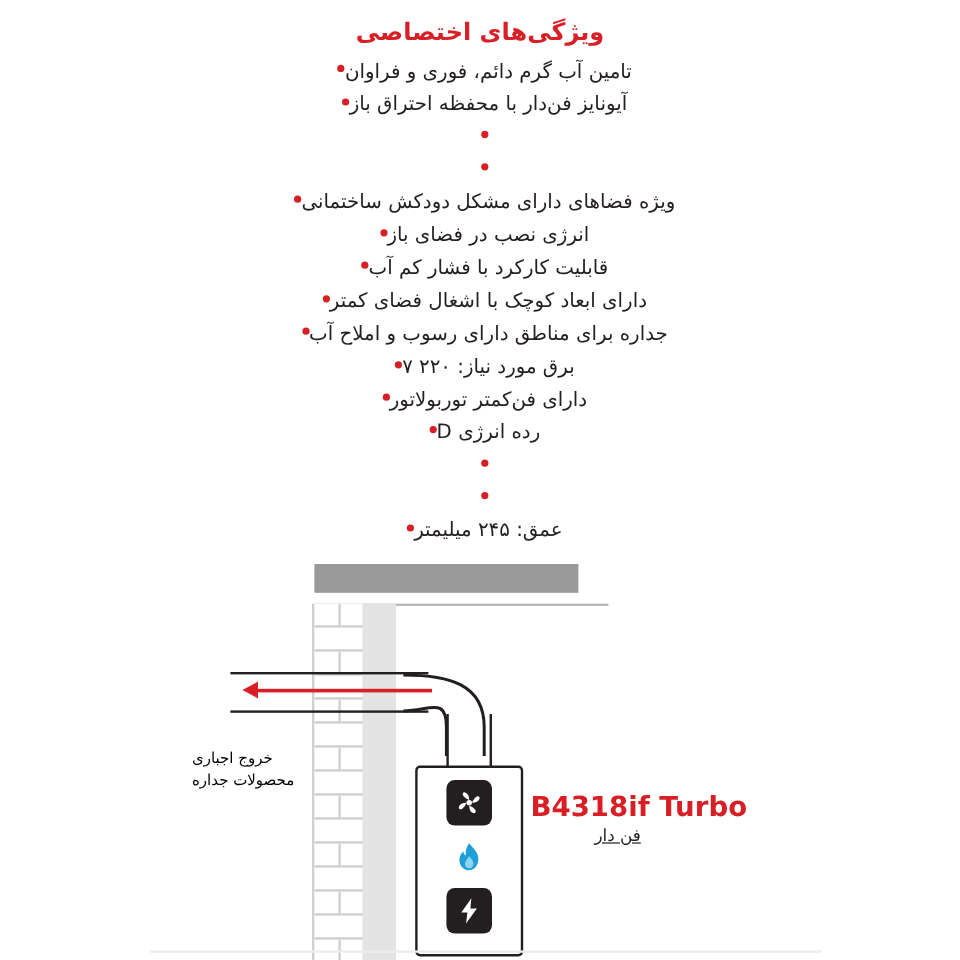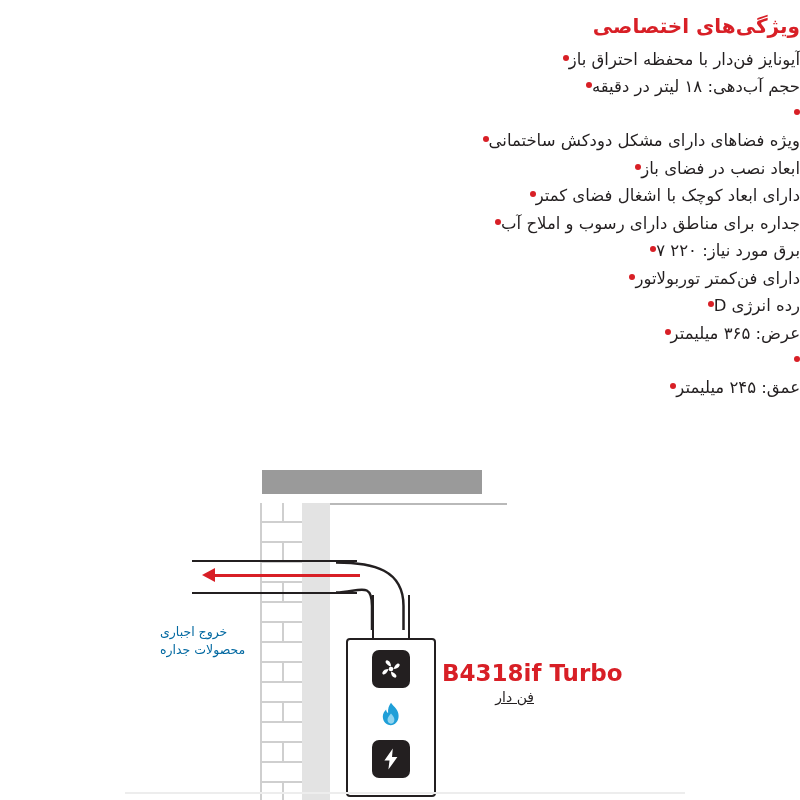--- a/index.html
+++ b/index.html
@@ -20,20 +20,21 @@
     height: 800px;
     background: #ffffff;
   }
 
   
   .features {
     position: absolute;
     top: 0;
     right: 0;
     width: 800px;
+    text-align: center;
   }
   .features-title {
     margin: 14px 0 10px 0;
     font-size: 20px;
     font-weight: bold;
     color: #d81f26;
     letter-spacing: 0;
     direction: rtl;
   }
   .feature-list {
@@ -216,21 +217,21 @@
   
   .label-exit {
     position: absolute;
     left: 10px;
     top: 168px;
     width: 98px;
     text-align: left;
     direction: rtl;
     font-size: 12.5px;
     line-height: 1.45;
-    color: #0369a1;
+    color: #000000;
   }
   .model-name {
     position: absolute;
     left: 292px;
     top: 205px;
     direction: ltr;
     text-align: left;
     font-size: 23px;
     font-weight: bold;
     color: #d81f26;
@@ -260,51 +261,57 @@
 </style>
 </head>
 <body>
 
 <div class="page">
 
   <section class="features">
     <h1 class="features-title">ویژگی‌های اختصاصی</h1>
     <ul class="feature-list">
       <li class="feature-item">
+        <span class="feature-text">تامین آب گرم دائم، فوری و فراوان</span><span class="bullet"></span>
+      </li>
+      <li class="feature-item">
         <span class="feature-text">آیونایز فن‌دار با محفظه احتراق باز</span><span class="bullet"></span>
       </li>
       <li class="feature-item">
-        <span class="feature-text">حجم آب‌دهی: ۱۸ لیتر در دقیقه</span><span class="bullet"></span>
-      </li>
-      <li class="feature-item">
         <span class="bullet"></span>
       </li>
       <li class="feature-item">
+        <span class="bullet"></span>
+      </li>
+      <li class="feature-item">
         <span class="feature-text">ویژه فضاهای دارای مشکل دودکش ساختمانی</span><span class="bullet"></span>
       </li>
       <li class="feature-item">
-        <span class="feature-text">ابعاد نصب در فضای باز</span><span class="bullet"></span>
+        <span class="feature-text">انرژی نصب در فضای باز</span><span class="bullet"></span>
+      </li>
+      <li class="feature-item">
+        <span class="feature-text">قابلیت کارکرد با فشار کم آب</span><span class="bullet"></span>
       </li>
       <li class="feature-item">
         <span class="feature-text">دارای ابعاد کوچک با اشغال فضای کمتر</span><span class="bullet"></span>
       </li>
       <li class="feature-item">
         <span class="feature-text">جداره برای مناطق دارای رسوب و املاح آب</span><span class="bullet"></span>
       </li>
       <li class="feature-item">
         <span class="feature-text">برق مورد نیاز: ۲۲۰ ۷</span><span class="bullet"></span>
       </li>
       <li class="feature-item">
         <span class="feature-text">دارای فن‌کمتر توربولاتور</span><span class="bullet"></span>
       </li>
       <li class="feature-item">
         <span class="feature-text">رده انرژی D</span><span class="bullet"></span>
       </li>
       <li class="feature-item">
-        <span class="feature-text">عرض: ۳۶۵ میلیمتر</span><span class="bullet"></span>
+        <span class="bullet"></span>
       </li>
       <li class="feature-item">
         <span class="bullet"></span>
       </li>
       <li class="feature-item">
         <span class="feature-text">عمق: ۲۴۵ میلیمتر</span><span class="bullet"></span>
       </li>
     </ul>
   </section>
 

